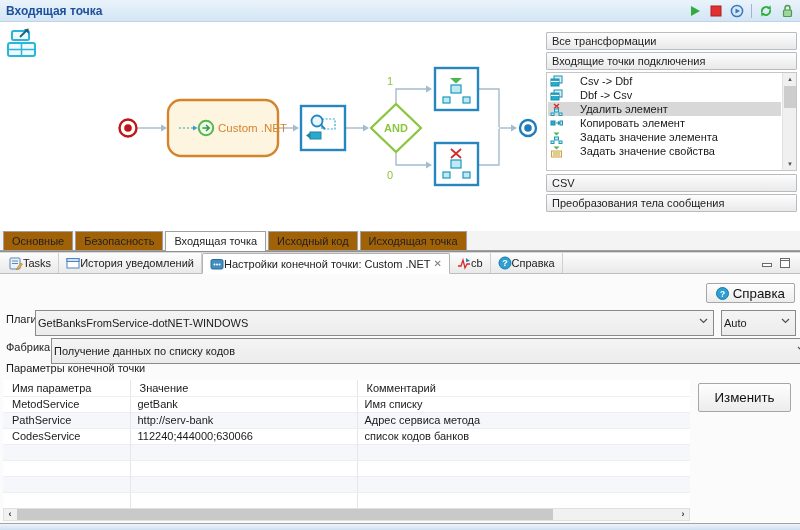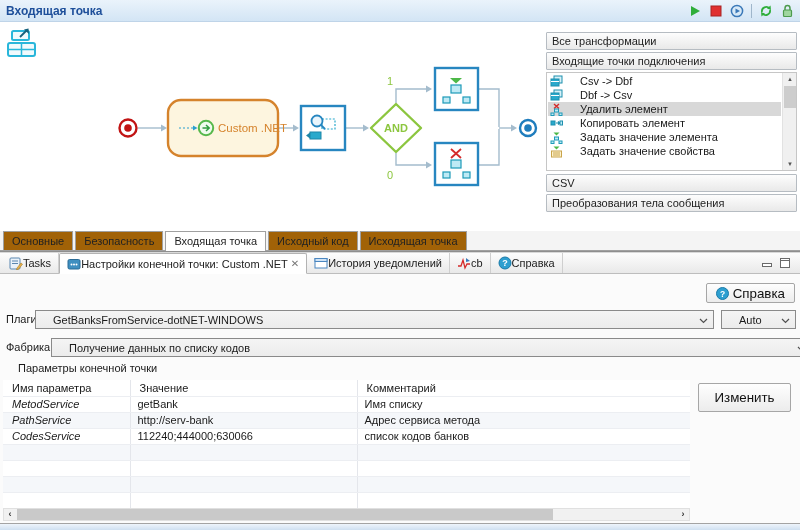--- a/index.html
+++ b/index.html
@@ -44,28 +44,28 @@
   .vtab { display:flex; align-items:center; padding:0 7px; border-right:1px solid #cfcfcf; color:#222; white-space:nowrap; }
   .vtab.active { background:#fff; border:1px solid #b3b3b3; border-bottom:1px solid #fff; margin-bottom:-1px; border-radius:2px 2px 0 0; }
   .vtab .close { color:#777; font-size:10px; margin-left:3px; }
   .view-ctrls { margin-left:auto; display:flex; align-items:center; gap:8px; padding-right:10px; }
 
   
   .view-body { position:relative; height:249px; background:#fbfbfb; }
   .btn { display:inline-flex; align-items:center; justify-content:center; gap:4px; border:1px solid #a6a6a6; background:linear-gradient(180deg,#fefefe,#ececec); border-radius:2px; color:#111; }
   .help-btn { position:absolute; top:9px; right:5px; height:20px; padding:0 9px; }
   .form-label { position:absolute; left:6px; color:#1a1a1a; }
-  .combo { position:absolute; height:19px; border:1px solid #8a8a8a; background:linear-gradient(180deg,#f4f4f4,#ececec); display:flex; align-items:center; padding:0 18px 0 17px; white-space:nowrap; overflow:hidden; }
+  .combo { position:absolute; height:26px; border:1px solid #8a8a8a; background:linear-gradient(180deg,#f4f4f4,#ececec); display:flex; align-items:center; padding:0 18px 0 2px; white-space:nowrap; overflow:hidden; }
   .combo .chev { position:absolute; right:5px; top:7px; }
-  .params-title { position:absolute; left:18px; top:88px;text-align:center; }
+  .params-title { position:absolute; left:6px; top:88px;text-align:center; }
 
   table.params { position:absolute; left:3px; top:106px; width:687px; border-collapse:collapse; table-layout:fixed; background:#fff; }
   table.params td, table.params th { height:16px; font-weight:normal; text-align:left; padding:0 4px 0 7px; border-right:1px solid #e4e6eb; border-bottom:1px solid #eceef2; overflow:hidden; white-space:nowrap; font-size:11px; }
   table.params th { padding-left:9px;margin-top:28px; }
-  table.params td:first-child { padding-left:9px;font-style:italic; }
+  table.params td:first-child { padding-left:9px; }
   table.params td:last-child, table.params th:last-child { border-right:none; }
   table.params tr.alt { background:#f5f7fa; }
   .edit-btn { position:absolute; left:698px; top:109px; width:93px; height:29px; }
 
   .h-scroll { position:absolute; left:3px; top:234px; width:687px; height:13px; background:#f1f1f1; border:1px solid #e0e0e0; }
   .h-scroll .arr { position:absolute; top:0; width:12px; height:11px; font-size:9px; line-height:11px; text-align:center; color:#333; font-weight:bold; }
   .h-scroll .arr.l { left:0; } .h-scroll .arr.r { right:0; }
   .h-thumb { position:absolute; left:13px; top:0; height:11px; width:536px; background:#c9c9c9; }
 
   .bottom-strip { height:7px; border-top:1px solid #a3a3a3; background:linear-gradient(180deg,#eef4fb,#cfe0f1); }
@@ -277,36 +277,36 @@
   <div class="view-tabbar">
     <div class="vtab">
       <svg width="14" height="14">
           <rect x="1" y="2" width="10" height="11" rx="1" fill="#eaf2fa" stroke="#5b87b0"></rect>
           <line x1="3" y1="5" x2="9" y2="5" stroke="#5b87b0"></line>
           <line x1="3" y1="7.5" x2="9" y2="7.5" stroke="#5b87b0"></line>
           <path d="M8,12 l4,-5 1.5,1.2 -4,5 -2,0.8 z" fill="#e8b24c" stroke="#a87b22" stroke-width="0.6"></path>
         </svg>
       <span>Tasks</span>
     </div>
+    <div class="vtab">
+      <svg width="14" height="14">
+          <rect x="1" y="2.5" width="12" height="9.5" fill="#fff" stroke="#4a86c0"></rect>
+          <rect x="1" y="2.5" width="12" height="3" fill="#cfe3f6" stroke="#4a86c0"></rect>
+        </svg>
+      <span>История уведомлений</span>
+    </div>
     <div class="vtab active">
       <svg width="14" height="14">
           <rect x="1" y="2.5" width="12" height="9.5" rx="1.5" fill="#3f8fc0" stroke="#2a6b96"></rect>
           <circle cx="4.5" cy="7.5" r="1" fill="#fff"></circle>
           <circle cx="7" cy="7.5" r="1" fill="#fff"></circle>
           <circle cx="9.5" cy="7.5" r="1" fill="#fff"></circle>
         </svg>
       <span>Настройки конечной точки: Custom .NET</span>
       <span class="close">✕</span>
-    </div>
-    <div class="vtab">
-      <svg width="14" height="14">
-          <rect x="1" y="2.5" width="12" height="9.5" fill="#fff" stroke="#4a86c0"></rect>
-          <rect x="1" y="2.5" width="12" height="3" fill="#cfe3f6" stroke="#4a86c0"></rect>
-        </svg>
-      <span>История уведомлений</span>
     </div>
     <div class="vtab">
       <svg width="14" height="13">
           <polyline points="1,9 4,9 6,3 8,11 10,7 13,7" fill="none" stroke="#d42a2a" stroke-width="1.3"></polyline>
           <path d="M9,1 l4,3 -4,1 z" fill="#3a78b8"></path>
         </svg>
       <span>cb</span>
     </div>
     <div class="vtab">
       <svg width="14" height="14">

